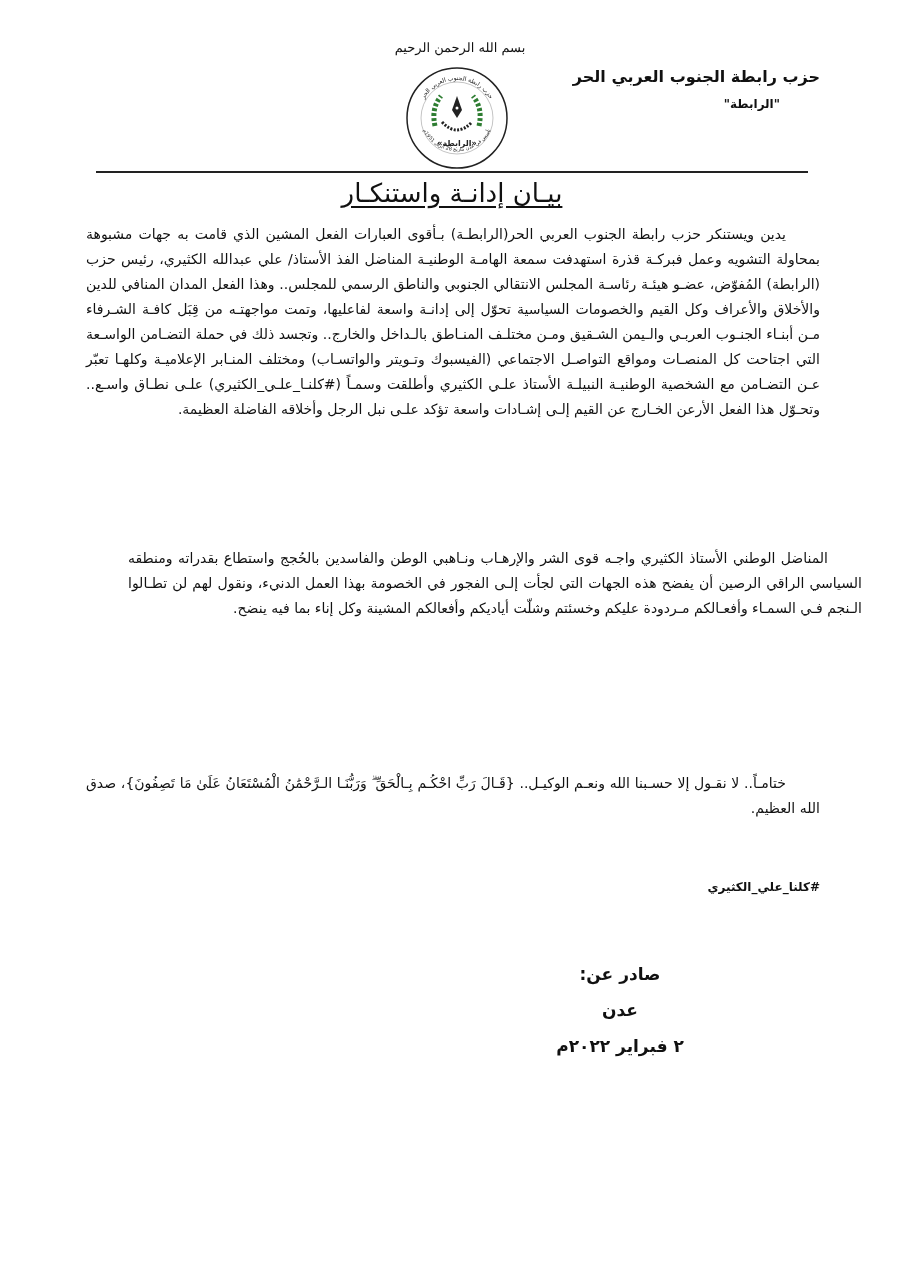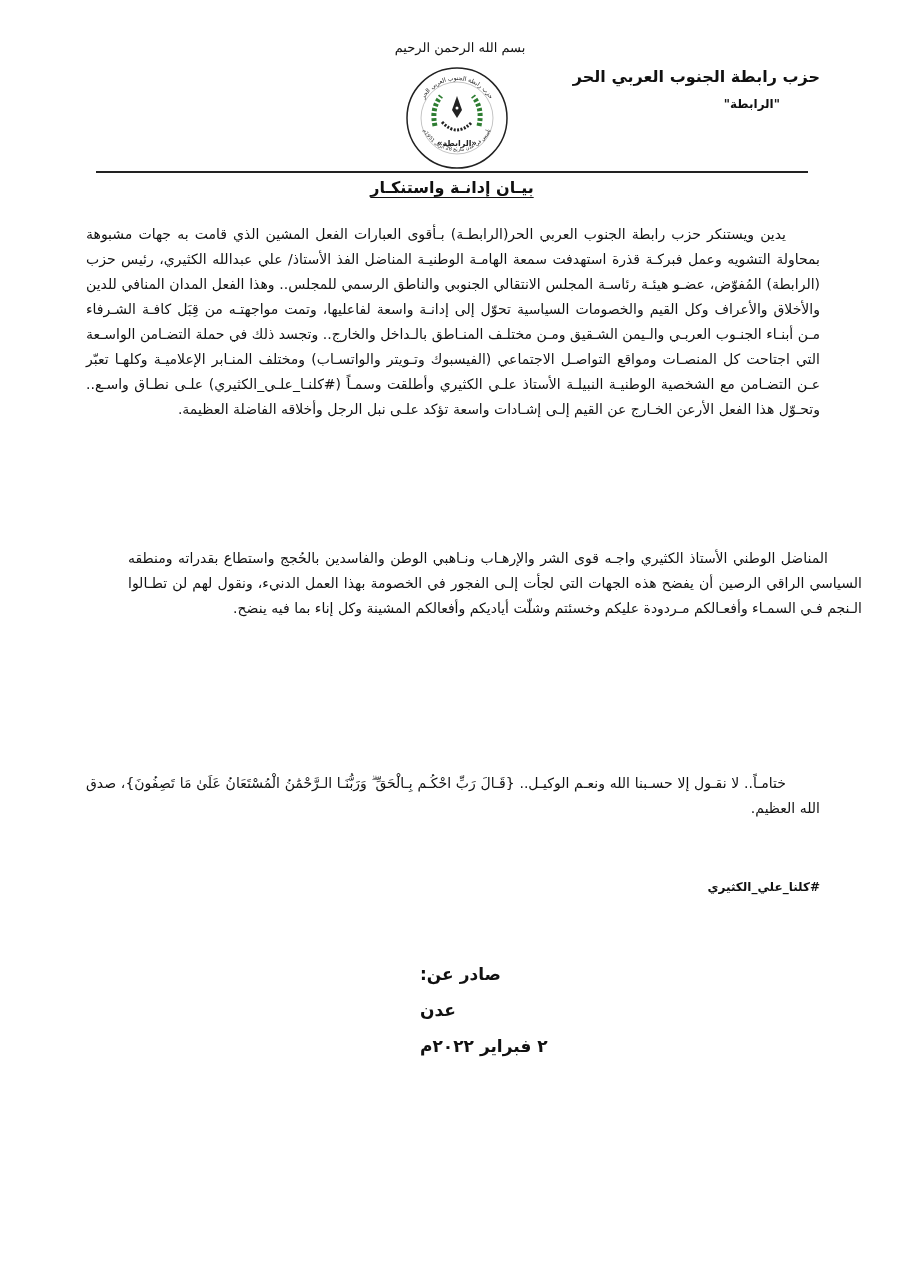--- a/index.html
+++ b/index.html
@@ -9,30 +9,30 @@
   .hdr-right { position: absolute; right: 84px; top: 66px; width: 260px; direction: rtl; text-align: right; }
   .hdr-right .org { font-size: 16px; font-weight: bold; line-height: 22px; margin: 0; }
   .hdr-right .short { font-size: 12px; font-weight: bold; line-height: 20px; margin: 6px 40px 0 0; }
   .hdr-left { position: absolute; left: 110px; top: 68px; width: 190px; direction: rtl; text-align: right; }
   .hdr-left .line { font-size: 13px; font-weight: bold; line-height: 20px; margin: 0 0 8px 0; }
   .basmala { position: absolute; left: 385px; top: 40px; width: 150px; text-align: center; font-size: 13px;
              font-family: "DejaVu Serif", serif; direction: rtl; }
   .logo { position: absolute; left: 405px; top: 66px; width: 104px; height: 104px; }
   .rule { position: absolute; left: 96px; top: 171px; width: 712px; height: 2px; background: #222; }
   .title { position: absolute; left: 0; width: 904px; top: 178px; text-align: center; direction: rtl; }
-  .title span { font-size: 16px; font-weight: bold; text-decoration: underline; text-underline-offset: 4px; }
+  .title span { font-size: 26px; font-weight: normal; text-decoration: underline; text-underline-offset: 4px; }
   .body { position: absolute; left: 86px; width: 734px; direction: rtl; text-align: justify;
           font-size: 14px; line-height: 25px; }
   .body p { margin: 0; text-indent: 34px; }
   .p1 { top: 222px; }
   .p2 { top: 546px; margin-left: 42px; }
   .p3 { top: 671px; }
   .p4 { top: 771px; }
   .hashtag { position: absolute; right: 84px; top: 880px; direction: rtl; font-size: 12px; font-weight: bold; }
-  .sig { position: absolute; right: 84px; top: 962px; direction: rtl; text-align: left; width: 400px; }
+  .sig { position: absolute; right: 84px; top: 962px; direction: rtl; text-align: center; width: 400px; }
   .sig div { font-size: 17px; font-weight: bold; line-height: 24px; margin-bottom: 12px; }
 </style>
 </head>
 <body>
 
 <div class="page">
 
   <div class="basmala">بسم الله الرحمن الرحيم</div>
 
   <div class="hdr-right">

